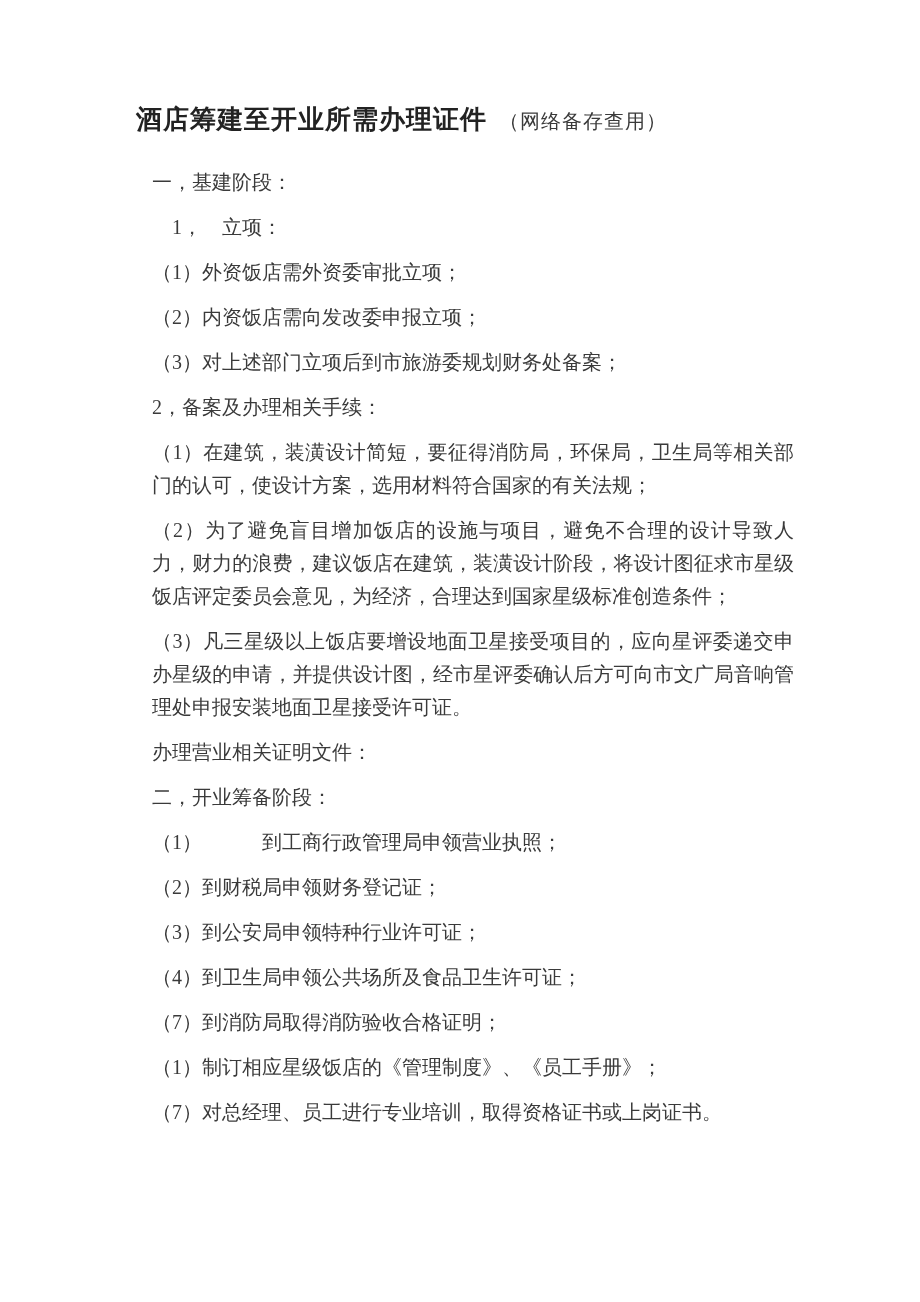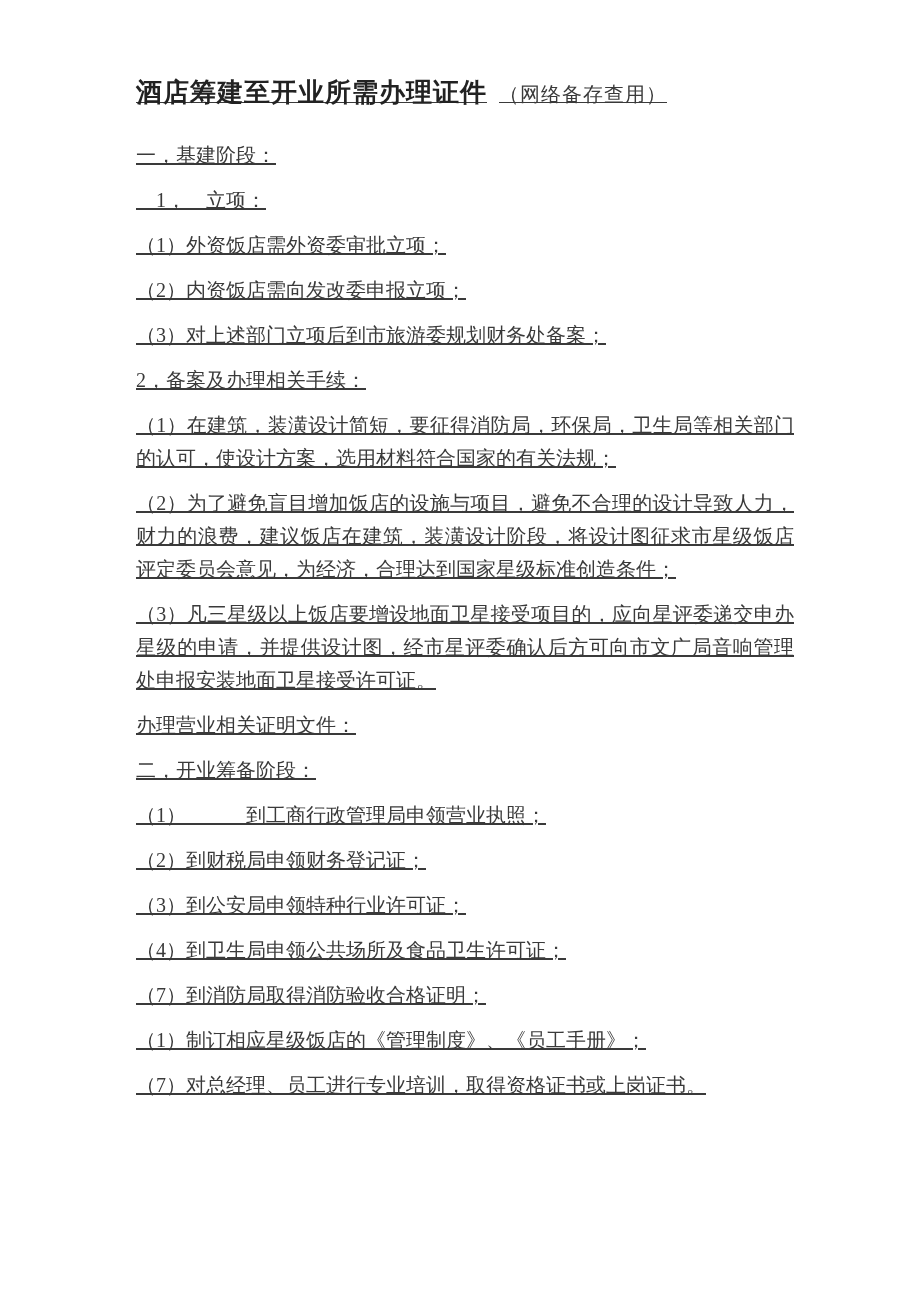--- a/index.html
+++ b/index.html
@@ -7,45 +7,44 @@
   body {
     width: 920px;
     height: 1302px;
     background: #ffffff;
     font-family: "Liberation Serif", "DejaVu Serif", serif;
     color: #3a3a3a;
   }
   .page {
     width: 920px;
     height: 1302px;
-    padding: 76px 126px 0 136px;
+    padding: 103px 126px 0 136px;
     overflow: hidden;
     background: #ffffff;
-    text-decoration: underline;
   }
   .title-line {
     margin: 0 0 26px 0;
     line-height: 34px;
     white-space: nowrap;
   }
   .doc-title {
     font-size: 26px;
     font-weight: bold;
     color: #222222;
     letter-spacing: 1px;
   }
   .doc-title-note {
     font-size: 20px;
     font-weight: normal;
     color: #3a3a3a;
     margin-left: 12px;
     letter-spacing: 1px;
   }
   p.para {
-    margin: 0 0 12px 0;
+    margin: 0 0 12px 16px;
     font-size: 20px;
     line-height: 33px;
     text-align: justify;
     color: #3a3a3a;
   }
 </style>
 </head>
 <body>
 
 <div class="page">

